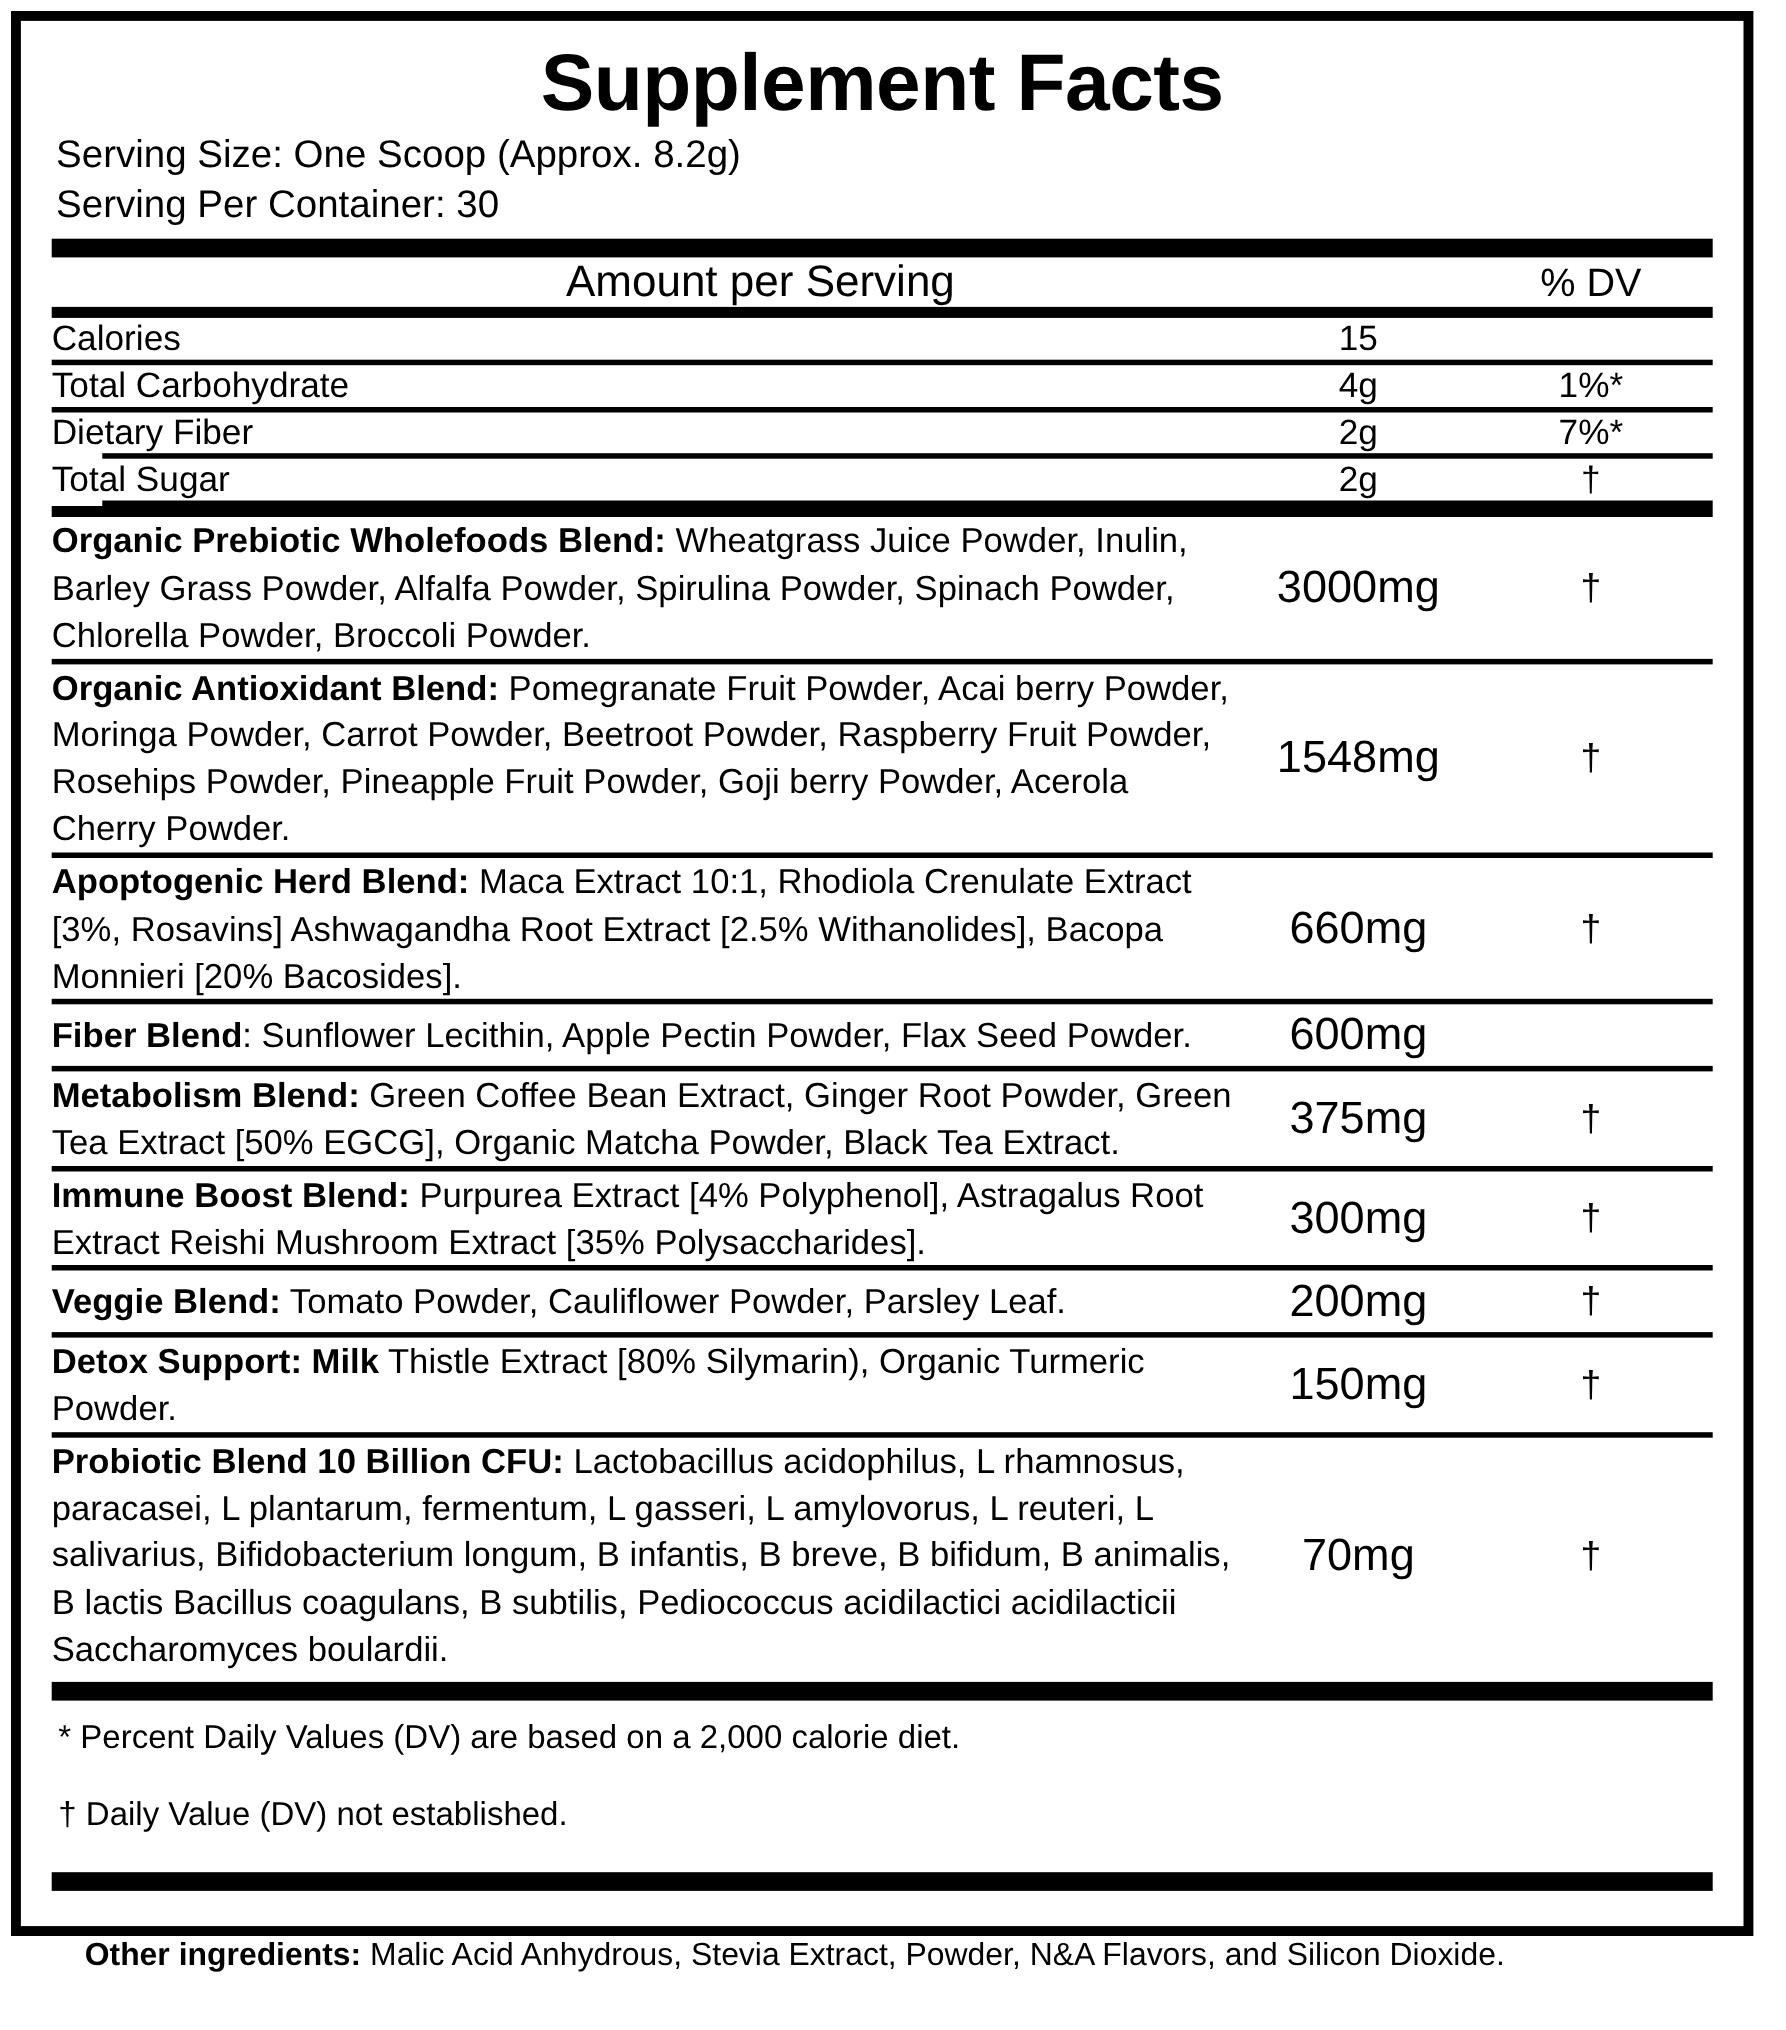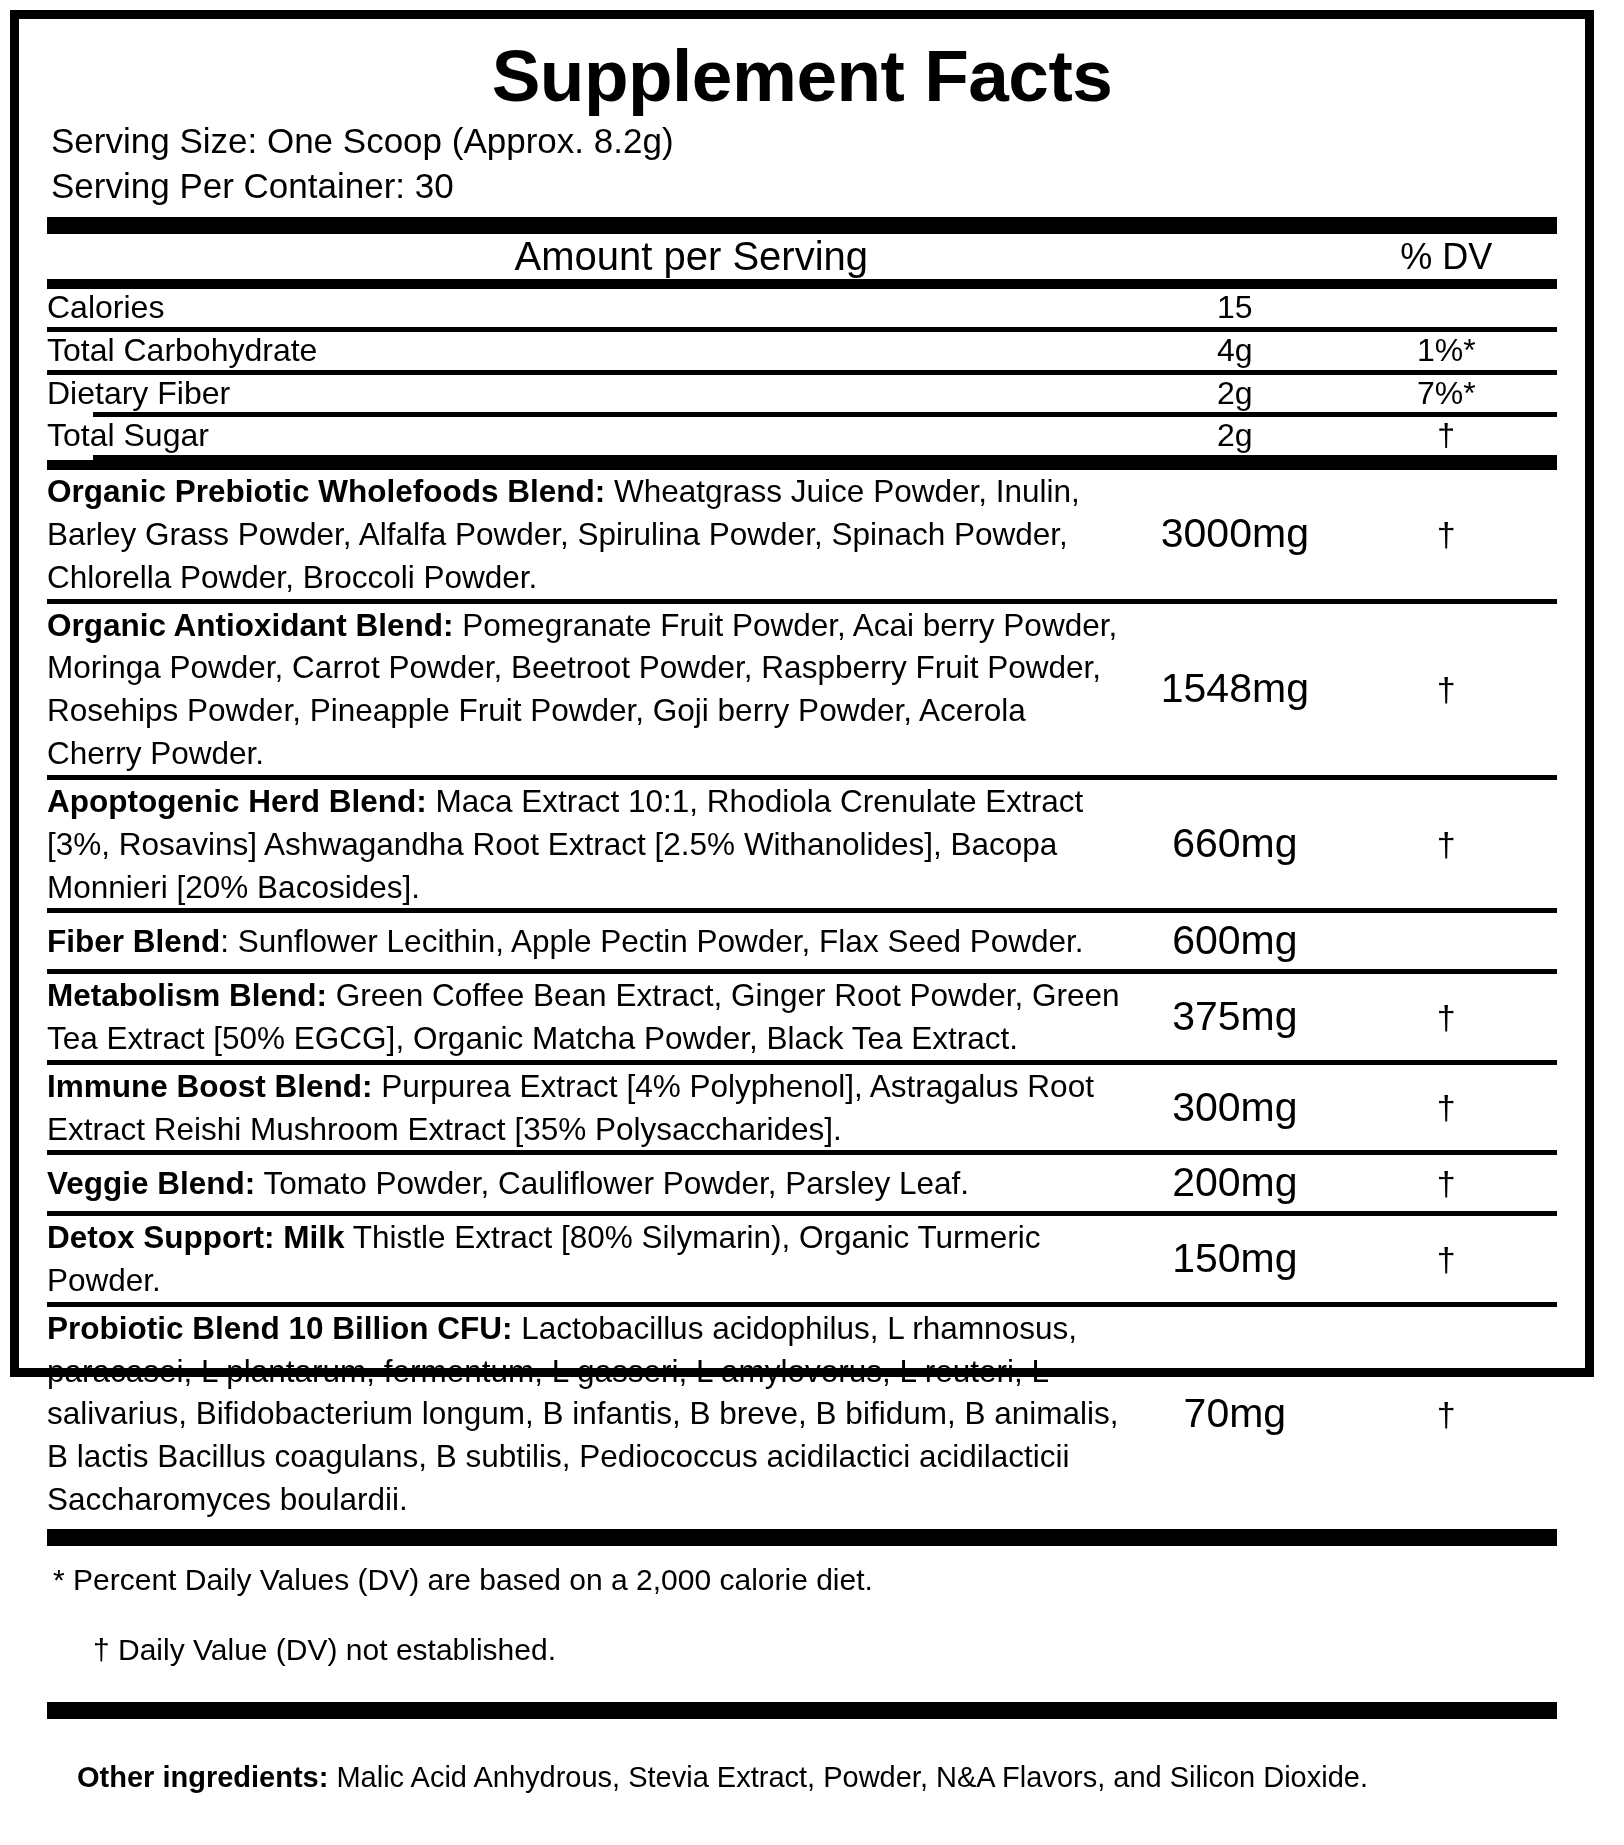--- a/index.html
+++ b/index.html
@@ -13,21 +13,21 @@
     font-family: "Liberation Sans", sans-serif;
     color: #000000;
     -webkit-font-smoothing: none;
   }
 
   .label-outer {
     position: absolute;
     left: 10px;
     top: 10px;
     width: 1584px;
-    height: 1367px;
+    height: 1750px;
     border: 9px solid #000;
     box-sizing: border-box;
     background: #fff;
     padding: 0;
   }
 
   .inner {
     position: relative;
     margin: 20px 28px 0 28px;
   }
@@ -110,21 +110,21 @@
 
   
   .footnotes {
     margin: 16px 0 0 6px;
   }
   .footnote {
     font-size: 30px;
     line-height: 1.2;
     margin: 0 0 34px 0;
   }
-  .footnote:last-child { margin-bottom: 0; margin-left: 40px; }
+  .footnote:last-child { margin-bottom: 0; }
 
   .other-ing {
     font-size: 29px;
     line-height: 1.25;
     margin: 0 0 0 30px;
     white-space: nowrap;
   }
   .other-ing b { font-weight: bold; }
 
   .spacer-sm { height: 26px; }

